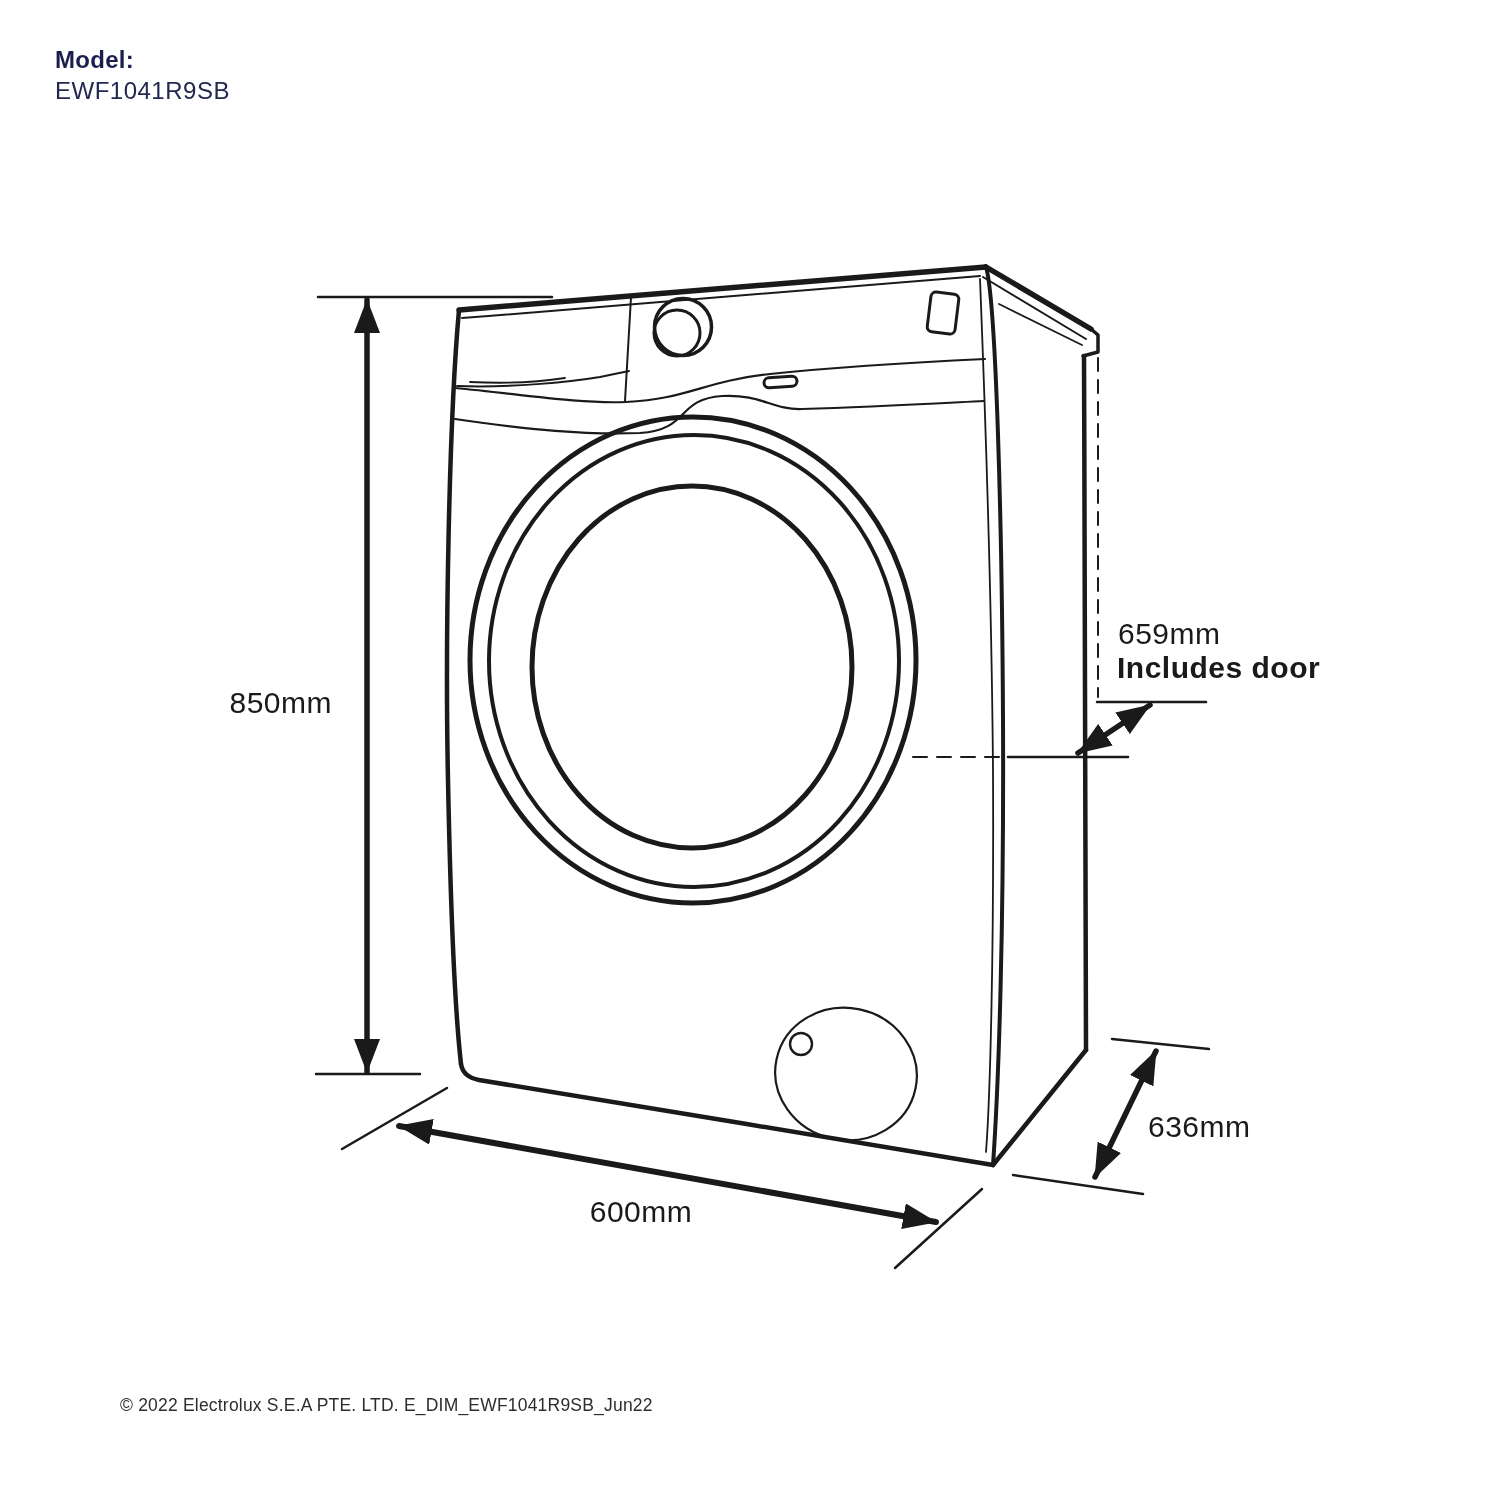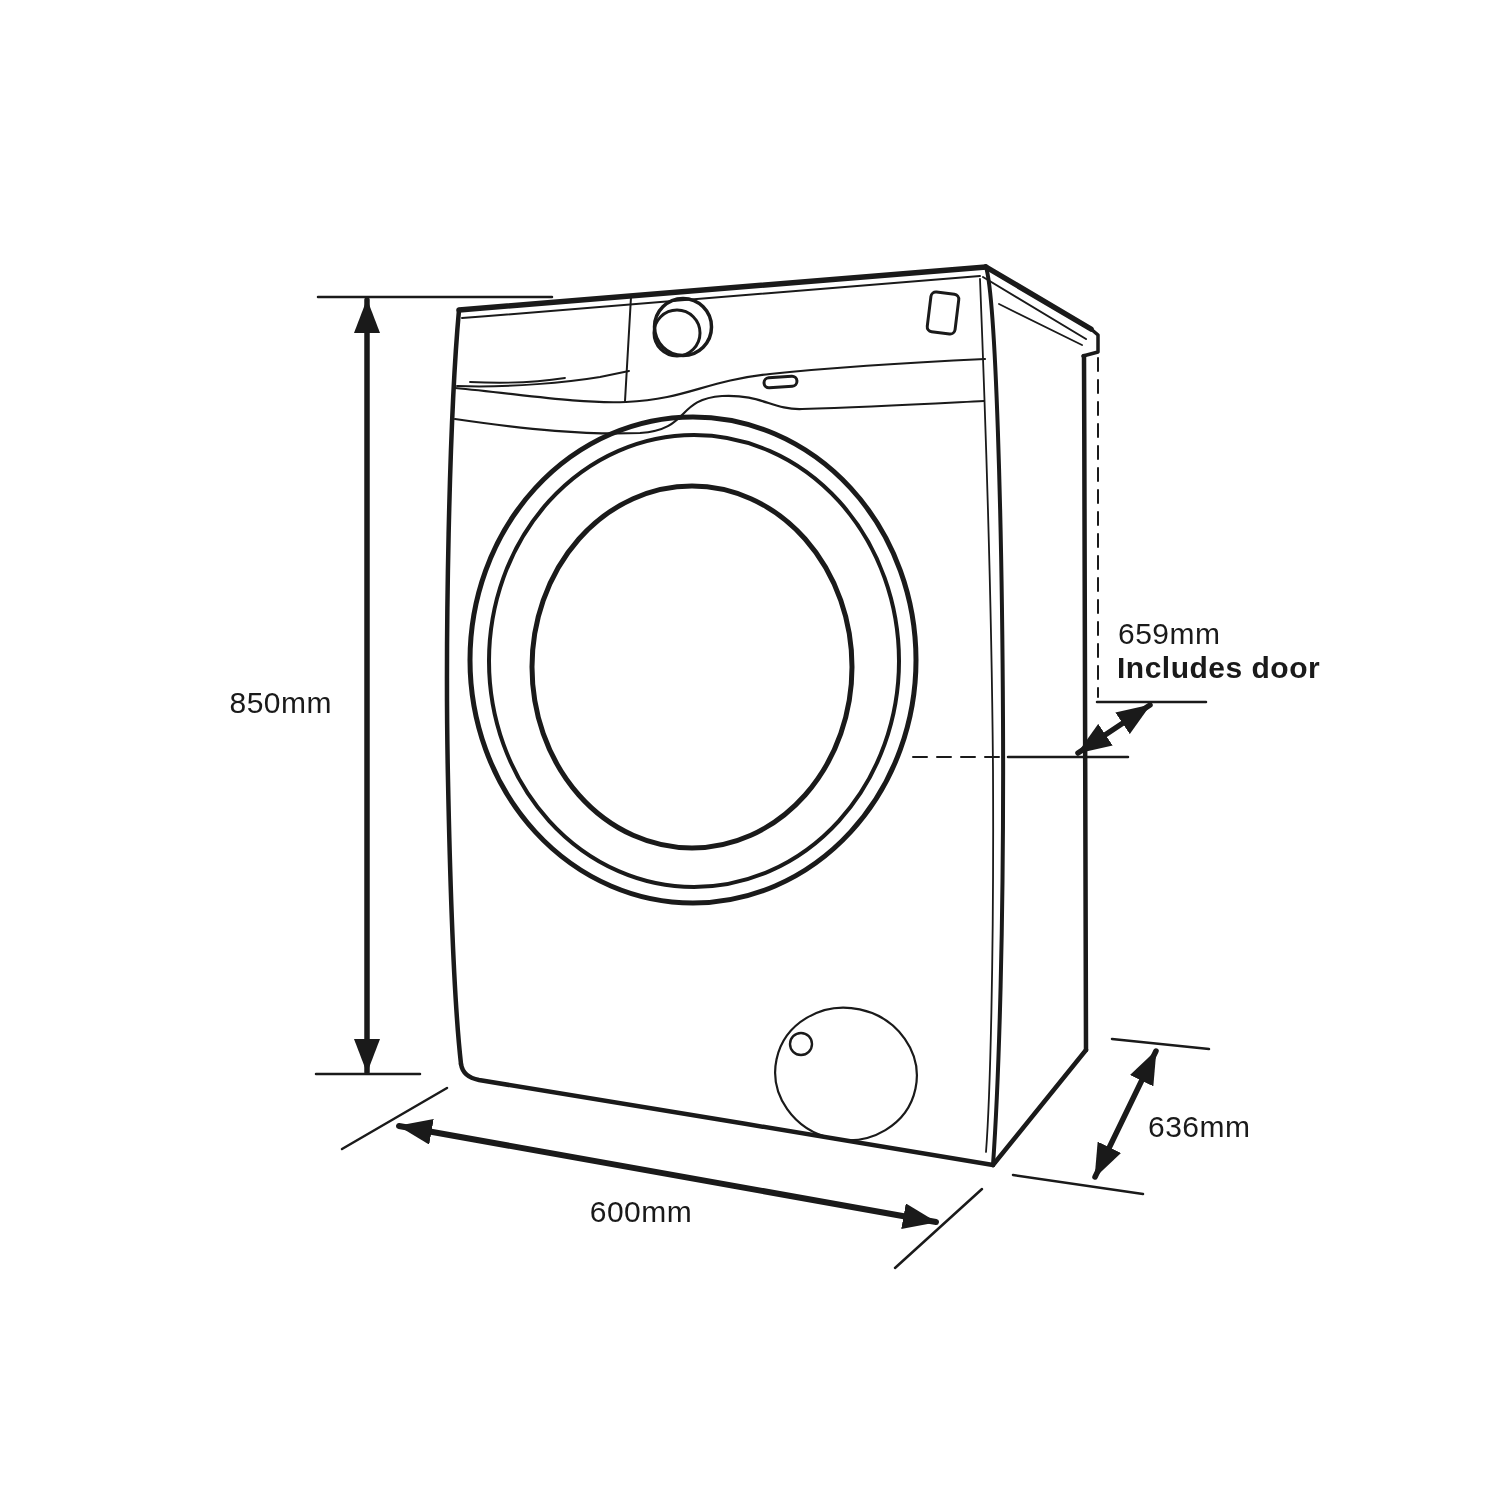--- a/index.html
+++ b/index.html
@@ -27,20 +27,24 @@
     font-family:"Liberation Sans","DejaVu Sans",sans-serif;
     font-size:30px;fill:#1a1a1a;letter-spacing:.5px;
   }
   .dim-text.bold{font-weight:700;}
 </style>
 </head>
 <body>
 
 <div class="canvas">
 
+  <div class="model-block">
+    <div class="model-label">Model:</div>
+    <div class="model-number">EWF1041R9SB</div>
+  </div>
 
   <svg class="diagram" width="1500" height="1500" viewBox="0 0 1500 1500">
     <defs>
       <marker id="ah" markerUnits="userSpaceOnUse" markerWidth="36" markerHeight="26" refX="33" refY="13" orient="auto-start-reverse">
         <path d="M0,0 L34,13 L0,26 Z" fill="#1a1a1a"></path>
       </marker>
     </defs>
 
     <g>
 
@@ -126,13 +130,14 @@
       <path class="ink" d="M1098,358 L1098,697" stroke-width="2" stroke-dasharray="13 9"></path>
       <path class="ink" d="M913,757 L1008,757" stroke-width="2" stroke-dasharray="14 10"></path>
       <path class="ink" d="M1008,757 L1128,757" stroke-width="2.5"></path>
       <path class="ink" d="M1097,702 L1206,702" stroke-width="2.5"></path>
       <line class="ink" x1="1150" y1="705" x2="1078" y2="753" stroke-width="5.5" marker-start="url(#ah)" marker-end="url(#ah)"></line>
       <text class="dim-text" x="1118" y="644">659mm</text>
       <text class="dim-text bold" x="1117" y="678">Includes door</text>
     </g>
   </svg>
 
+  <div class="footer-note">© 2022 Electrolux S.E.A PTE. LTD. E_DIM_EWF1041R9SB_Jun22</div>
 </div>
 
 </body></html>

